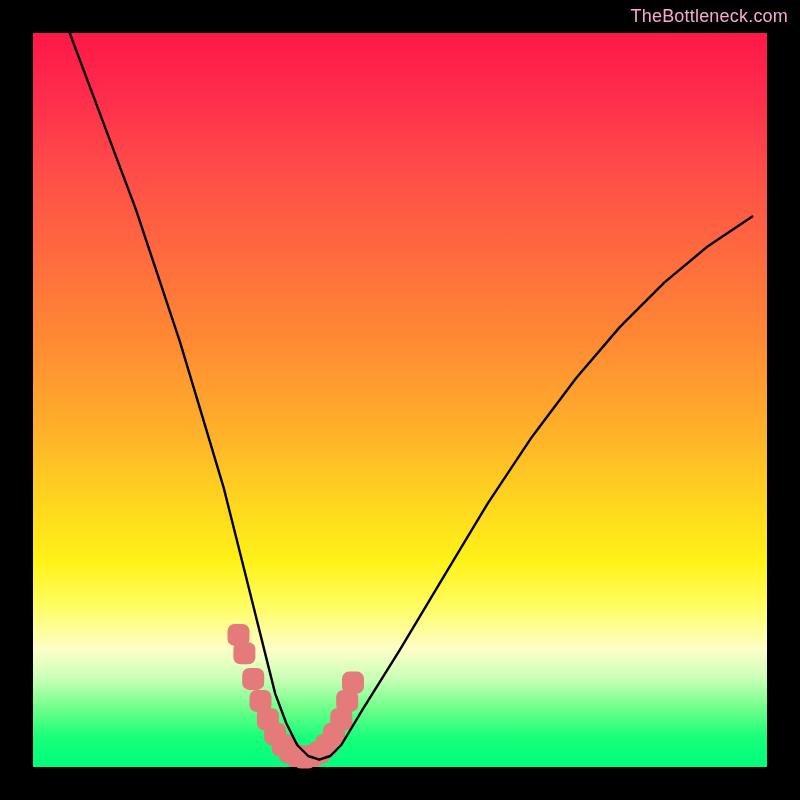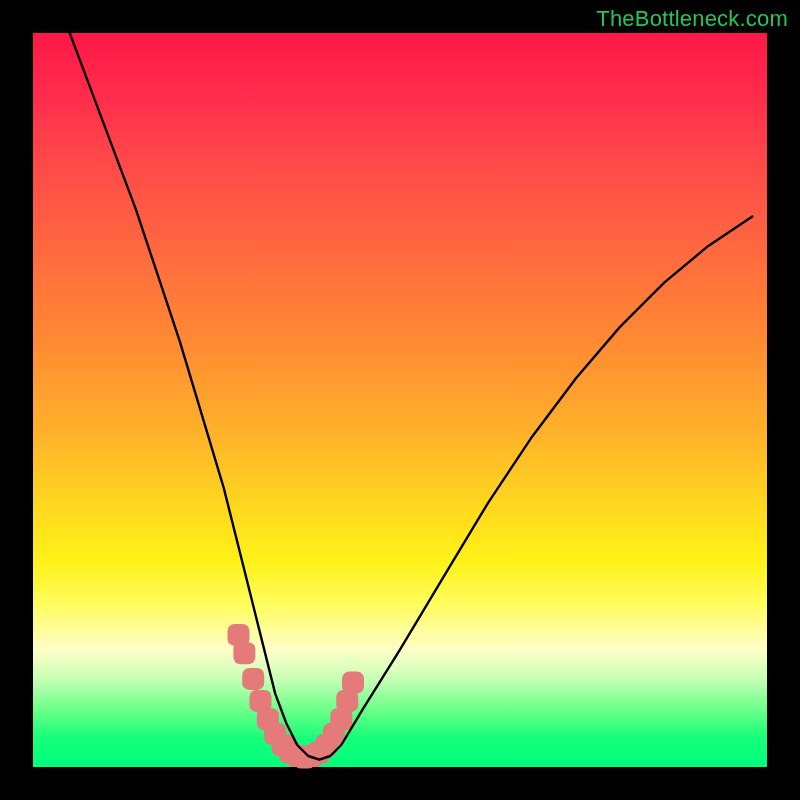--- a/index.html
+++ b/index.html
@@ -41,22 +41,22 @@
       #c8ffb6 88%,
       #6fff8a 92%,
       #18ff7a 96%,
       #00ff7c 100%
     );
   }
   .watermark {
     position: absolute;
     top: 6px;
     right: 12px;
-    color: #22c55e;
-    font-size: 22px;
+    color: #f9a8d4;
+    font-size: 18px;
     letter-spacing: 0.2px;
     user-select: none;
   }
   svg.curve {
     position: absolute;
     left: 0;
     top: 0;
     width: 734px;
     height: 734px;
     overflow: visible;

